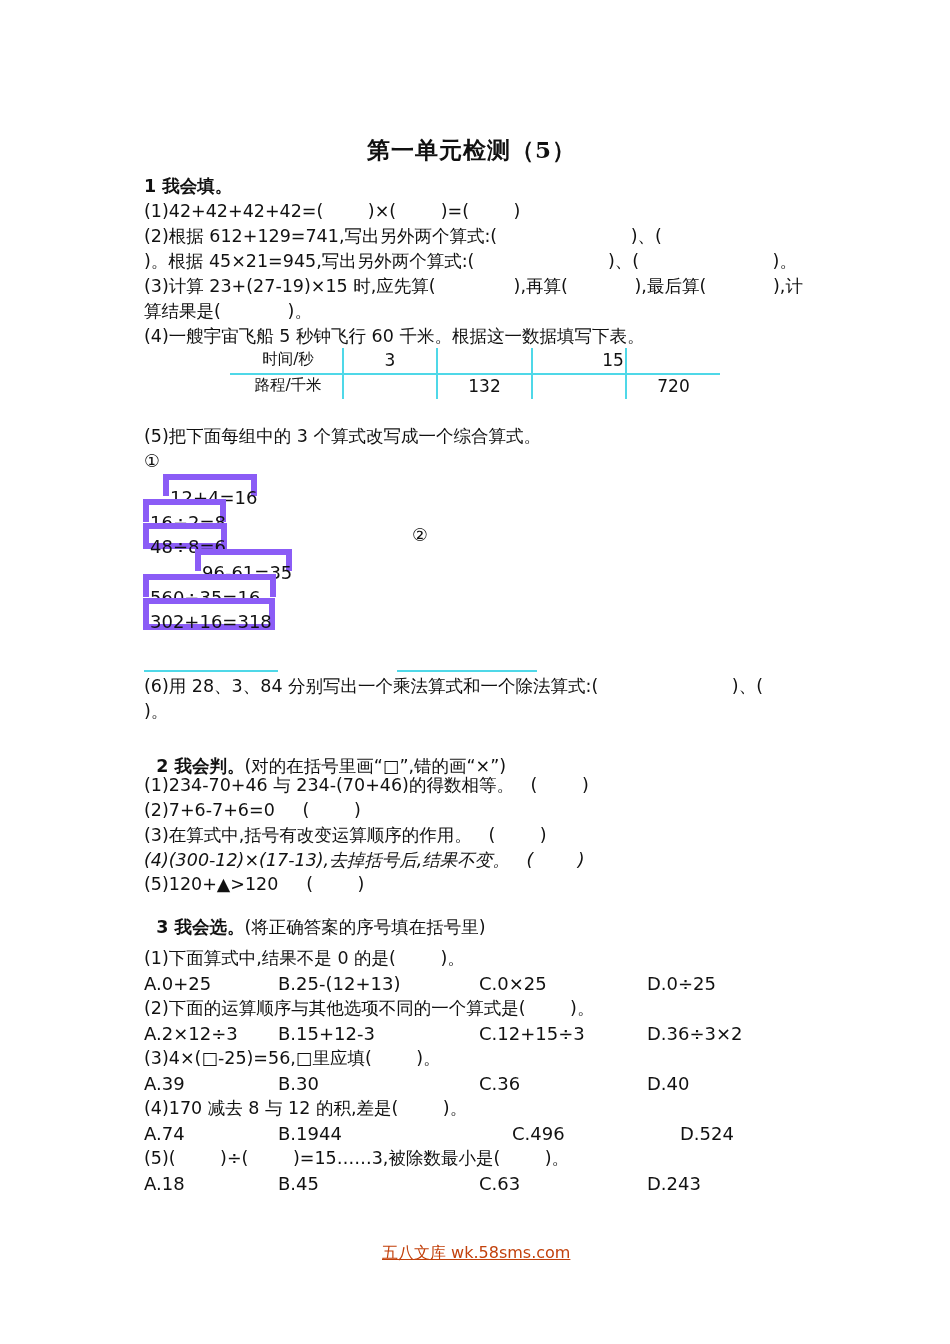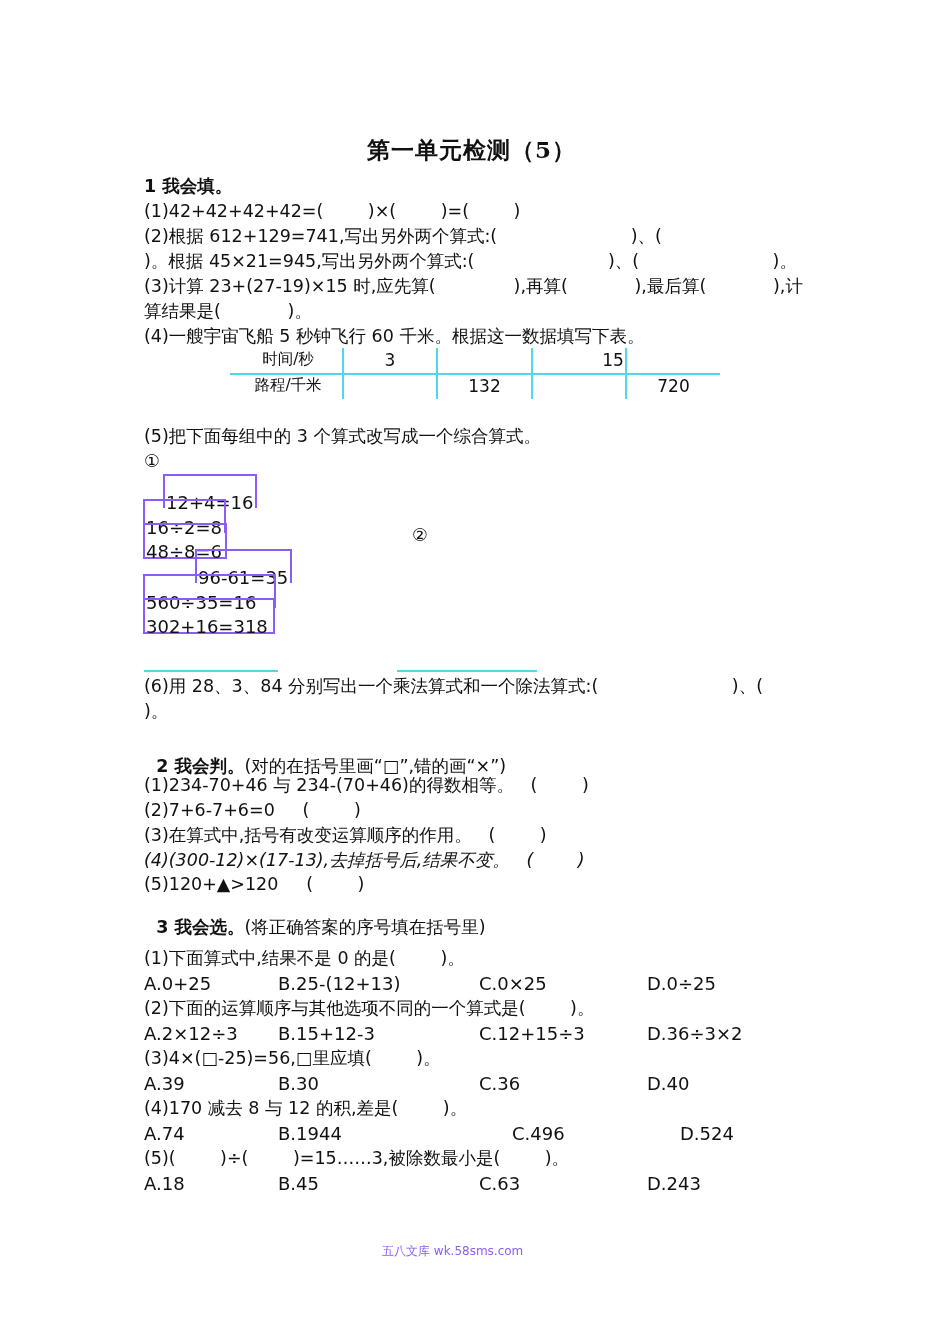--- a/index.html
+++ b/index.html
@@ -9,25 +9,25 @@
     color: #111111;
   }
   .abs { position: absolute; white-space: pre; line-height: 1; }
   .txt { font-size: 17.5px; }
   .title {
     font-family: "DejaVu Serif", "Liberation Serif", serif;
     font-size: 23px; font-weight: bold; letter-spacing: 1px;
   }
   .section { font-size: 17.5px; font-weight: bold; }
   .section .note { font-weight: normal; }
-  .footer { font-size: 12px; color: #8b5cf6; }
+  .footer { font-size: 16px; color: #c2410c; text-decoration: underline; }
   .cyan { background: #4fd8e8; position: absolute; }
   .box {
-    position: absolute; border: 2px solid #8b5cf6; box-sizing: border-box;
-    font-size: 18px; line-height: 22px; padding: 16px 1px; white-space: pre;
+    position: absolute; border: 6px solid #8b5cf6; box-sizing: border-box;
+    font-size: 18px; line-height: 22px; padding: 7px 1px; white-space: pre;
   }
   .box.open-bottom { border-bottom: none; }
   .tcell { position: absolute; font-size: 15.5px; text-align: center; line-height: 1; }
   .opt { position: absolute; font-size: 18px; line-height: 1; white-space: pre; }
 </style>
 </head>
 <body>
 
 <div class="abs title" style="left:367px; top:138px;">第一单元检测（5）</div>
 

